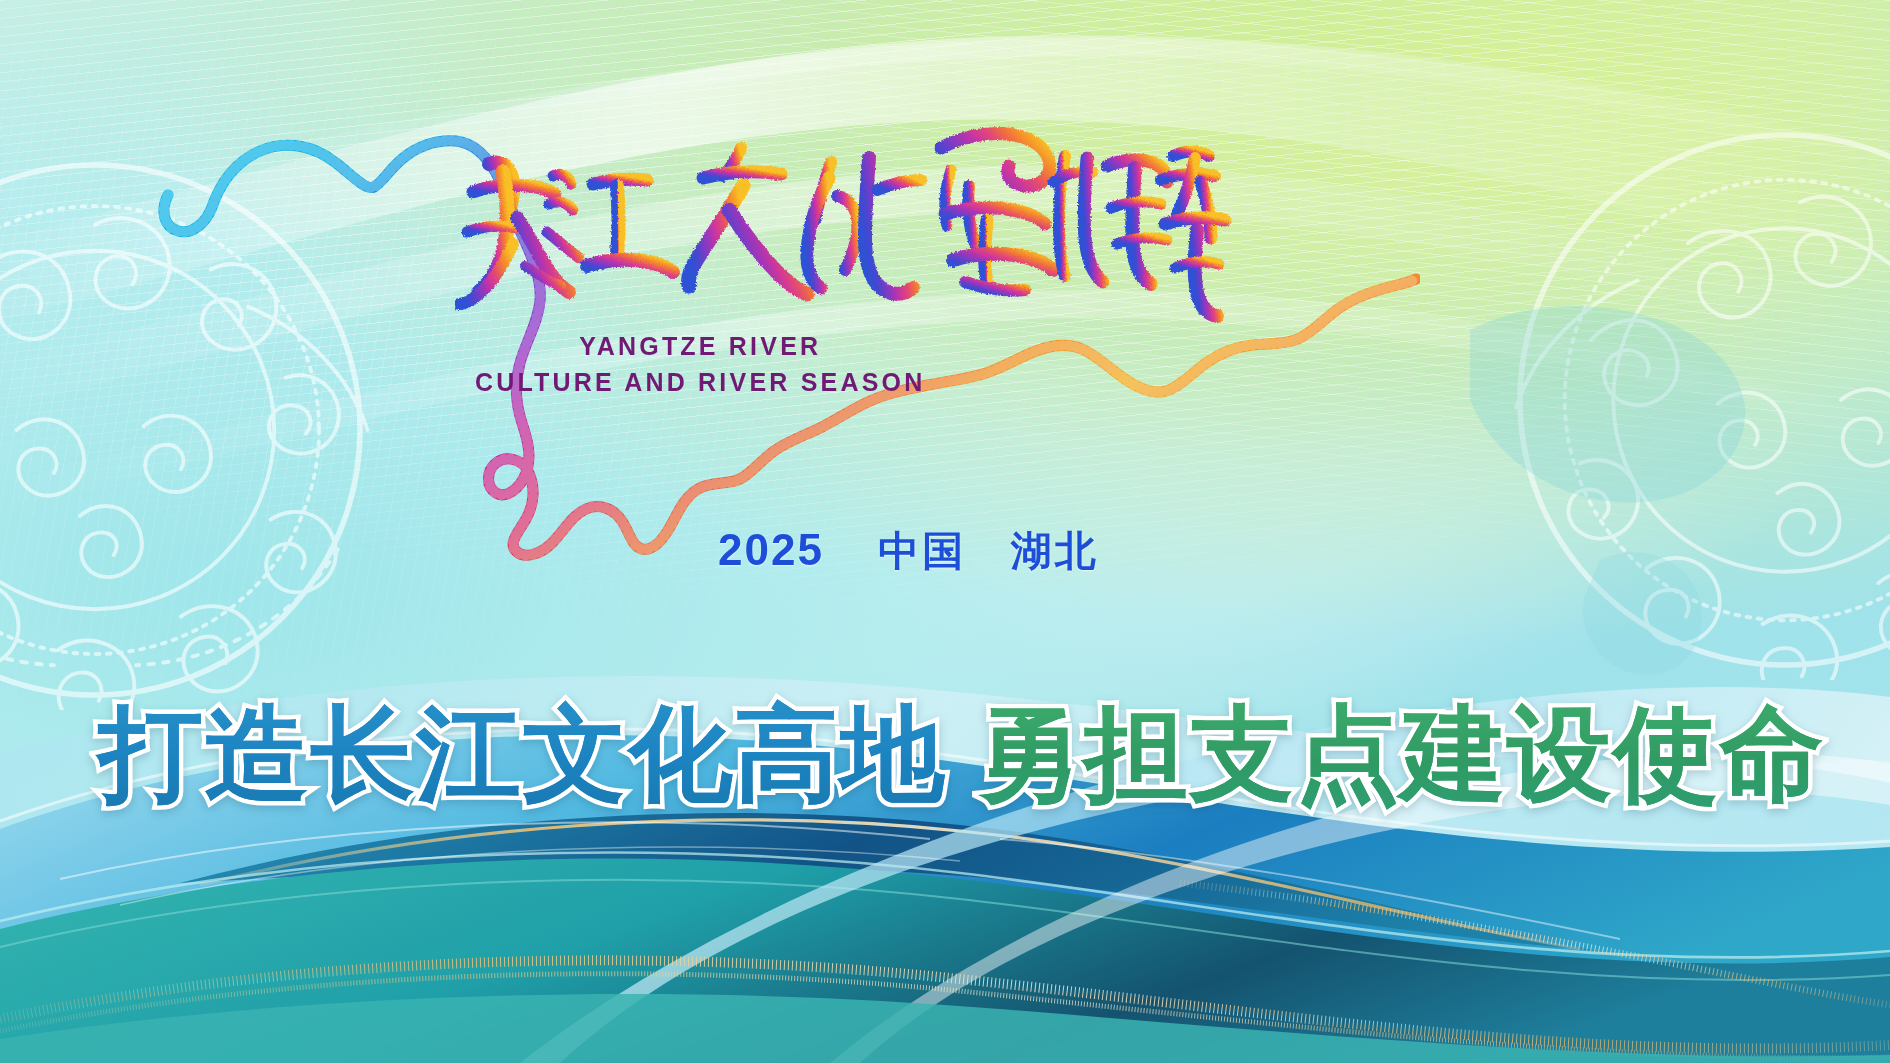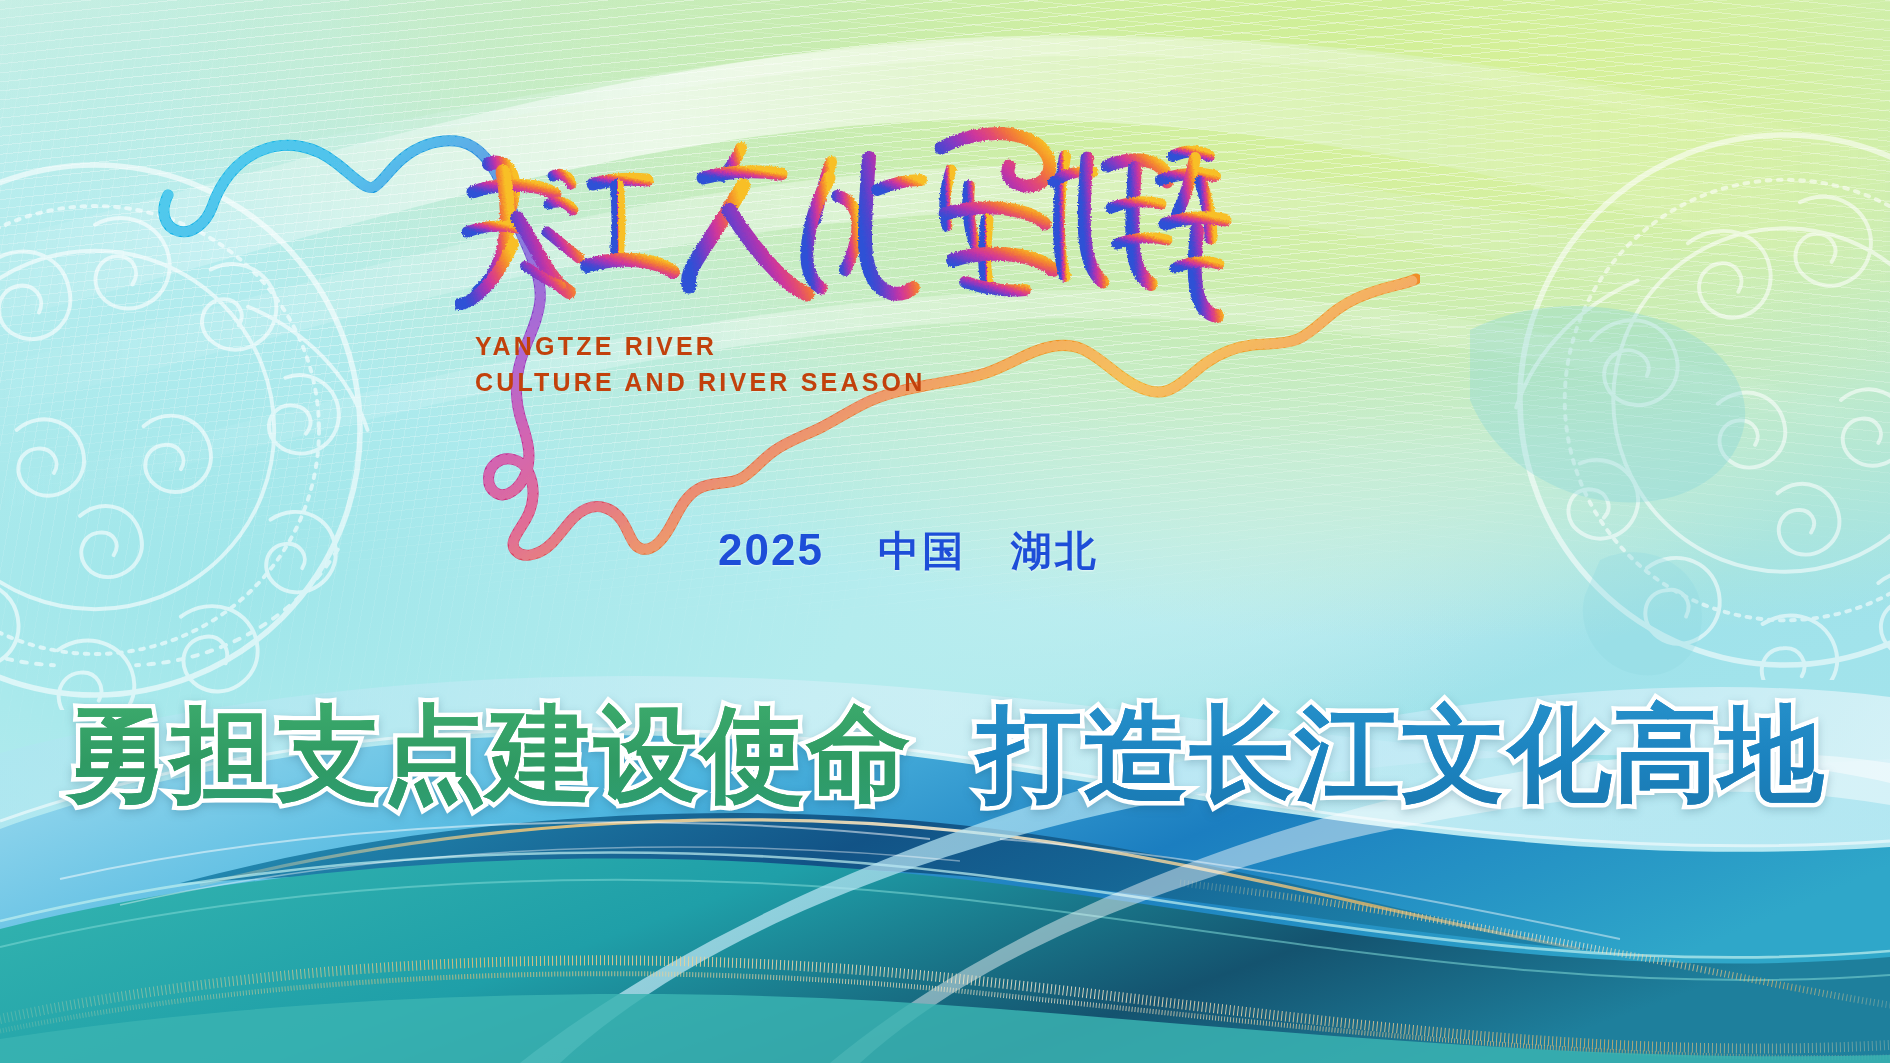--- a/index.html
+++ b/index.html
@@ -56,22 +56,22 @@
   
   .cloud-orn{position:absolute;opacity:.62;}
   #cloud-left {left:-185px;  top:150px;  width:560px; height:560px;}
   #cloud-right{right:-175px; top:120px;  width:560px; height:560px;}
 
   
   #title-block{position:absolute;left:455px;top:120px;width:780px;}
   #calligraphy-title{display:block;width:780px;height:205px;}
   #subtitle-en{
     position:absolute;left:20px;top:208px;
-    color:#c2410c;font-weight:700;font-size:25px;letter-spacing:3.2px;
-    line-height:36px;text-align:left;
+    color:#701a75;font-weight:700;font-size:25px;letter-spacing:3.2px;
+    line-height:36px;text-align:center;
   }
   #subtitle-line1,#subtitle-line2{display:block;white-space:nowrap;}
 
   
   #year-place{
     position:absolute;left:718px;top:524px;
     color:#1d4ed8;font-weight:700;font-size:44px;letter-spacing:2px;
     white-space:nowrap;
     text-shadow:0 1px 2px rgba(255,255,255,.65);
   }
@@ -452,23 +452,23 @@
     <path d="M1180,250 C1340,268 1520,300 1700,336 C1790,354 1850,366 1890,372" fill="none" stroke="url(#gold)" stroke-width="7" stroke-dasharray="1 3" opacity=".85"></path>
 
     <path d="M0,406 C300,360 660,348 1000,376 C1300,400 1600,430 1890,422 L1890,430 L0,430 Z" fill="#3ab3b2" opacity=".85"></path>
 
     <path d="M60,246 C300,192 620,172 930,206" fill="none" stroke="#ffffff" stroke-width="2" opacity=".5"></path>
     <path d="M120,272 C360,218 660,198 960,228" fill="none" stroke="#ffffff" stroke-width="1.6" opacity=".4"></path>
     <path d="M1000,206 C1200,222 1420,264 1620,306" fill="none" stroke="#ffffff" stroke-width="1.8" opacity=".45"></path>
   </svg>
 
   <div id="slogan">
+    <span class="slogan-part" id="slogan-b">
+      <span>打造长江文化高地</span>
+      <span class="slogan-fill" id="slogan-b-fill">打造长江文化高地</span>
+    </span>
     <span class="slogan-part" id="slogan-a">
       <span>勇担支点建设使命</span>
       <span class="slogan-fill" id="slogan-a-fill">勇担支点建设使命</span>
     </span>
-    <span class="slogan-part" id="slogan-b">
-      <span>打造长江文化高地</span>
-      <span class="slogan-fill" id="slogan-b-fill">打造长江文化高地</span>
-    </span>
   </div>
 
 </div>
 
 </body></html>

